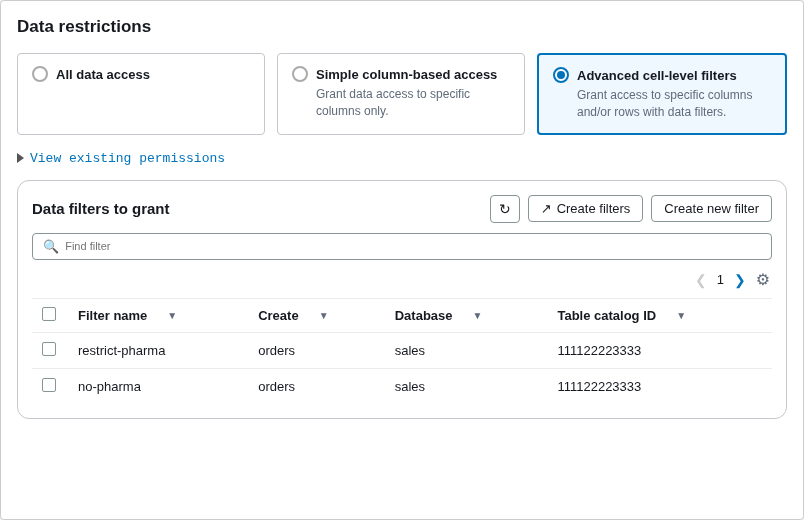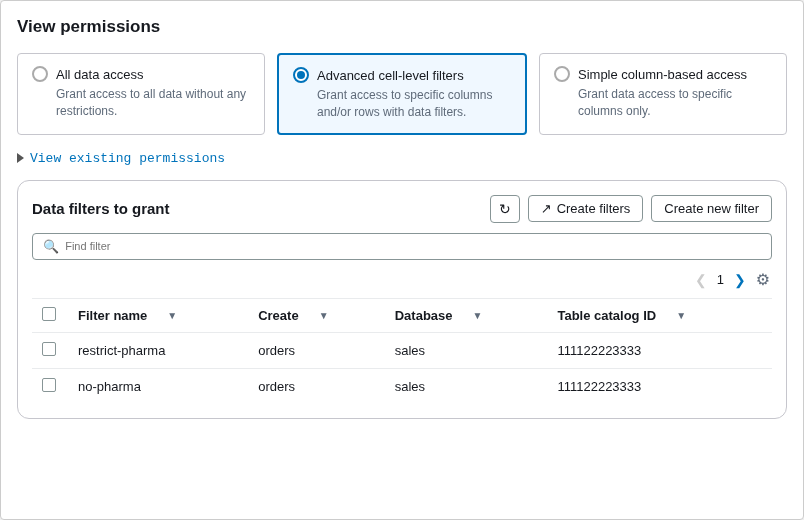--- a/index.html
+++ b/index.html
@@ -68,21 +68,21 @@
       position: absolute;
       top: 50%;
       left: 50%;
       transform: translate(-50%, -50%);
       width: 8px;
       height: 8px;
       border-radius: 50%;
       background: #0073bb;
     }
     .radio-card-label {
-      font-weight: 400;
+      font-weight: 700;
       color: #16191f;
       font-size: 13px;
     }
     .radio-card-desc {
       font-size: 12px;
       color: #5f6b7a;
       margin-left: 24px;
       line-height: 1.4;
     }
     .view-permissions {
@@ -235,46 +235,45 @@
       margin: 0;
     }
     .manage-icon {
       font-size: 13px;
     }
   </style>
 </head>
 <body>
 
 <div class="outer-container">
-  <div class="page-title">View permissions</div>
+  <div class="page-title">Data restrictions</div>
 
   <div class="radio-options">
 
     <div class="radio-card">
       <div class="radio-card-header">
         <span class="radio-circle"></span>
         <span class="radio-card-label">All data access</span>
       </div>
-      <div class="radio-card-desc">Grant access to all data without any restrictions.</div>
+    </div>
+
+    <div class="radio-card">
+      <div class="radio-card-header">
+        <span class="radio-circle"></span>
+        <span class="radio-card-label">Simple column-based access</span>
+      </div>
+      <div class="radio-card-desc">Grant data access to specific columns only.</div>
     </div>
 
     <div class="radio-card selected">
       <div class="radio-card-header">
         <span class="radio-circle checked"></span>
         <span class="radio-card-label">Advanced cell-level filters</span>
       </div>
       <div class="radio-card-desc">Grant access to specific columns and/or rows with data filters.</div>
-    </div>
-
-    <div class="radio-card">
-      <div class="radio-card-header">
-        <span class="radio-circle"></span>
-        <span class="radio-card-label">Simple column-based access</span>
-      </div>
-      <div class="radio-card-desc">Grant data access to specific columns only.</div>
     </div>
 
   </div>
 
   <div class="view-permissions">
     <span class="triangle-right"></span>
     <span>View existing permissions</span>
   </div>
 
   <div class="data-filters-panel">

